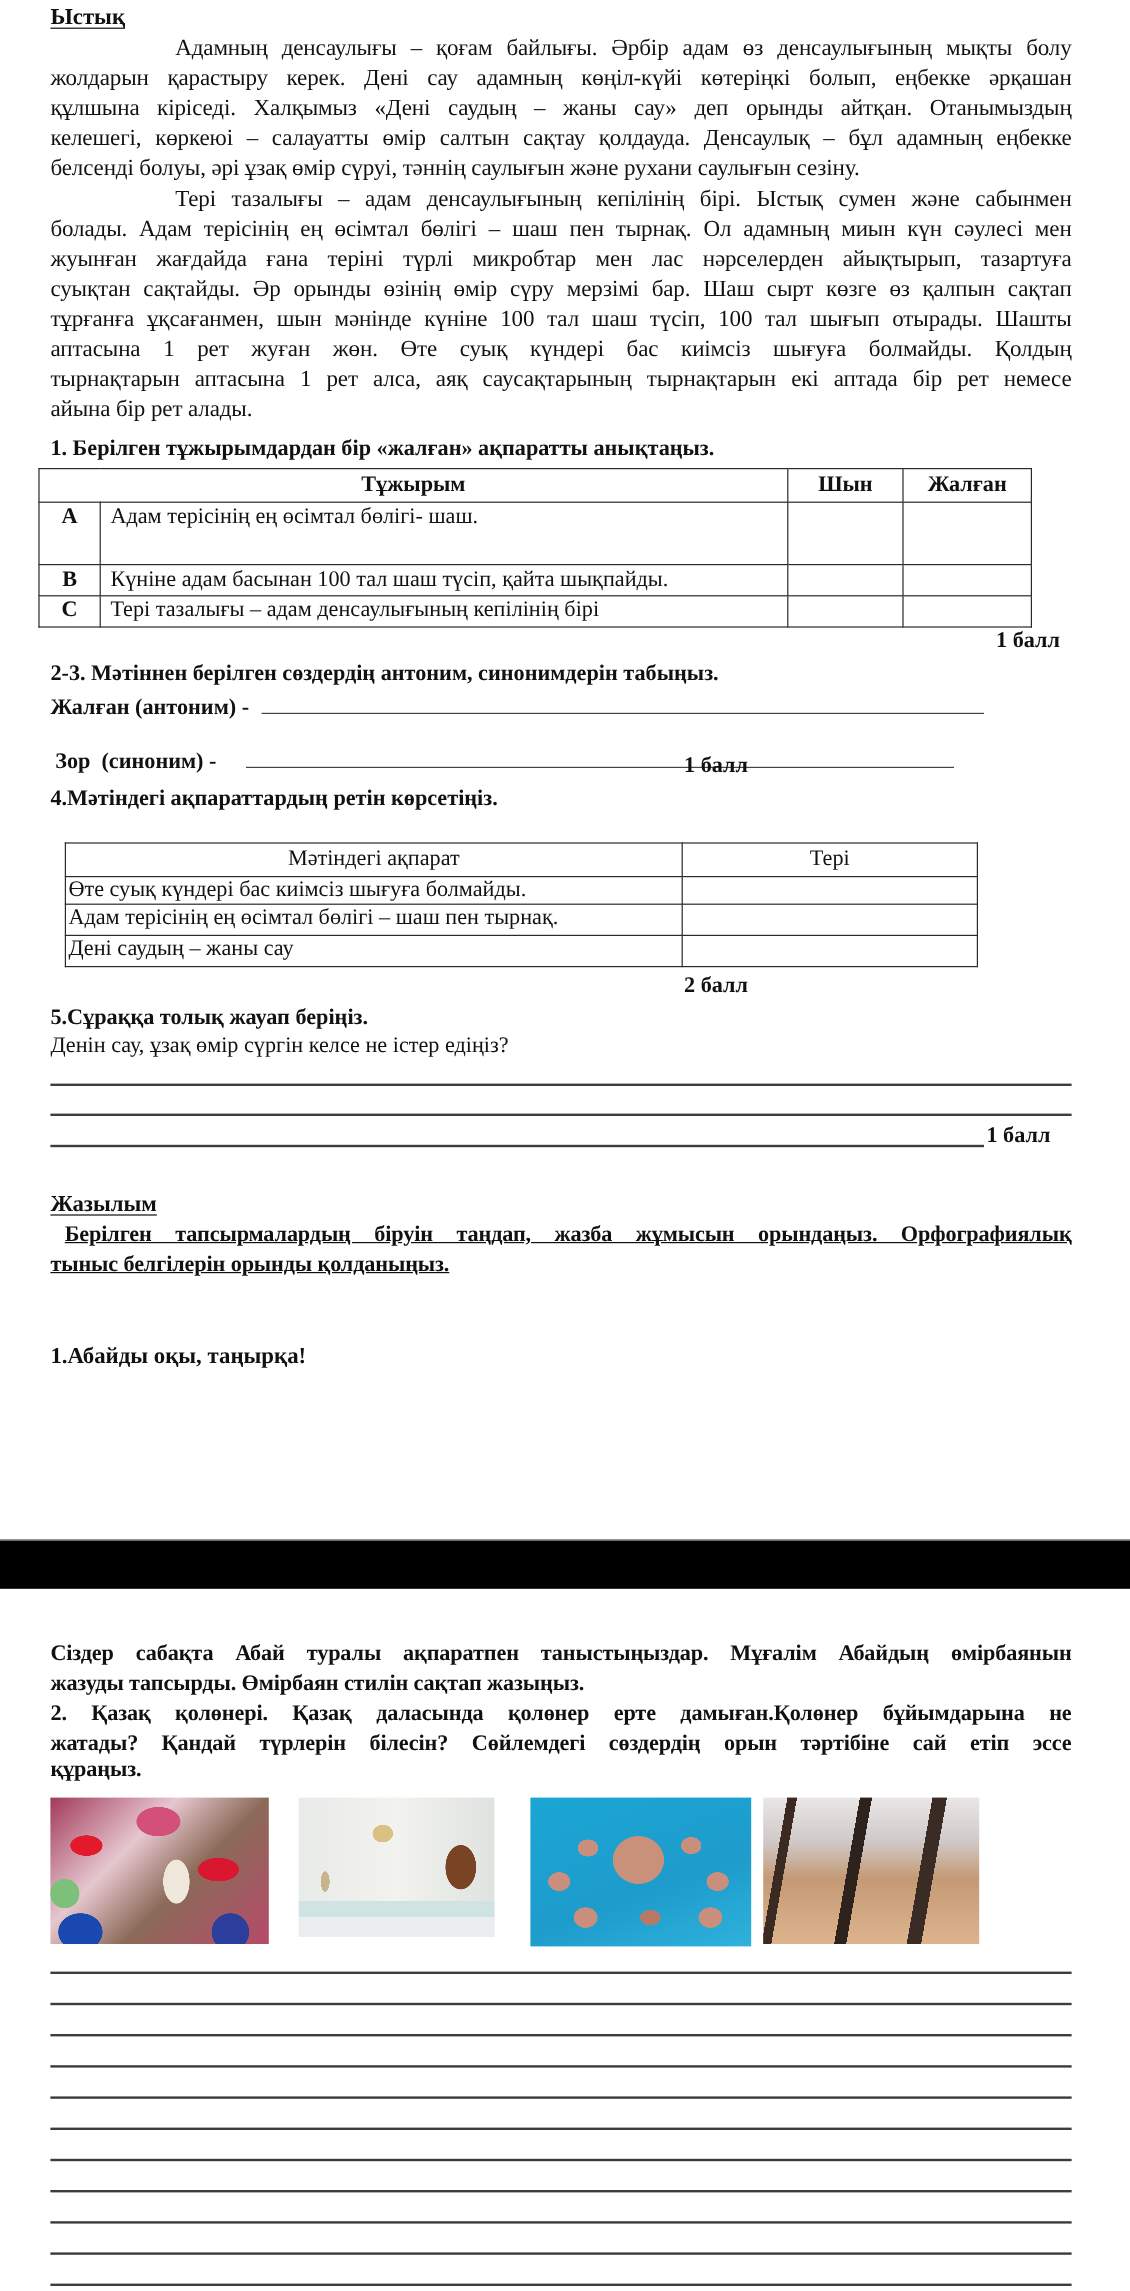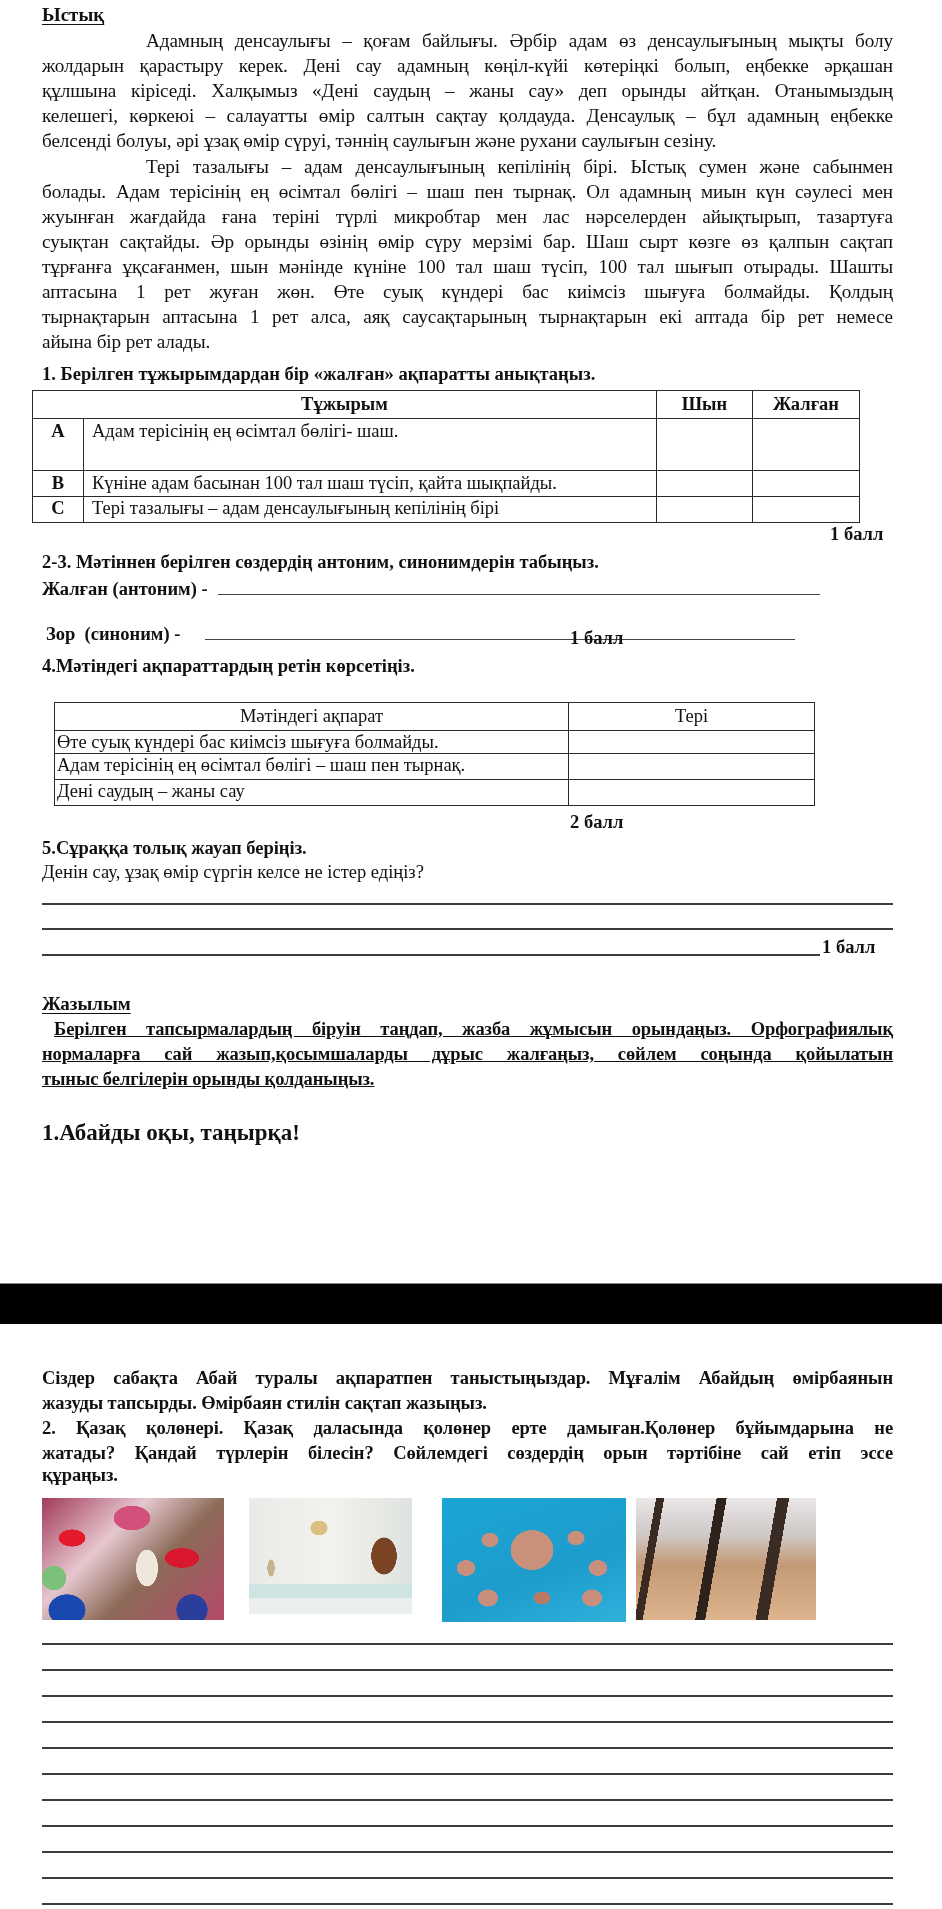--- a/index.html
+++ b/index.html
@@ -128,25 +128,24 @@
 
 <div class="rule" style="top:903px;"></div>
 <div class="rule" style="top:928px;"></div>
 <div class="rule" style="top:954px; width:778px;"></div>
 <div class="abs b" style="left:822px; top:937px; font-size:18.5px;">1 балл</div>
 
 <div class="abs heading u" style="left:42px; top:993px;">Жазылым</div>
 
 <div class="abs para b" style="left:42px; top:1017px; width:851px; font-size:18.5px; line-height:25px;text-decoration:underline;">
   <span class="line-j" style="padding-left:12px;">Берілген тапсырмалардың біруін таңдап, жазба жұмысын орындаңыз. Орфографиялық</span>
-  <span class="line-j">нормаларға сай жазып,қосымшаларды дұрыс жалғаңыз, сөйлем соңында қойылатын</span>
   <span style="display:block; white-space:nowrap;">тыныс белгілерін орынды қолданыңыз.</span>
 </div>
 
-<div class="abs b" style="left:42px; top:1120px; font-size:23px;">1.Абайды оқы, таңырқа!</div>
+<div class="abs b" style="left:42px; top:1120px; font-size:19px;">1.Абайды оқы, таңырқа!</div>
 
 <div class="black-band"></div>
 
 <div class="abs para b" style="left:42px; top:1366px; width:851px; font-size:18.5px; line-height:25px;">
   <span class="line-j">Сіздер сабақта Абай туралы ақпаратпен таныстыңыздар. Мұғалім Абайдың өмірбаянын</span>
   <span style="display:block; white-space:nowrap;">жазуды тапсырды. Өмірбаян стилін сақтап жазыңыз.</span>
 </div>
 
 <div class="abs para b" style="left:42px; top:1416px; width:851px; font-size:18.5px; line-height:25px;">
   <span class="line-j">2. Қазақ қолөнері. Қазақ даласында қолөнер ерте дамыған.Қолөнер бұйымдарына не</span>

